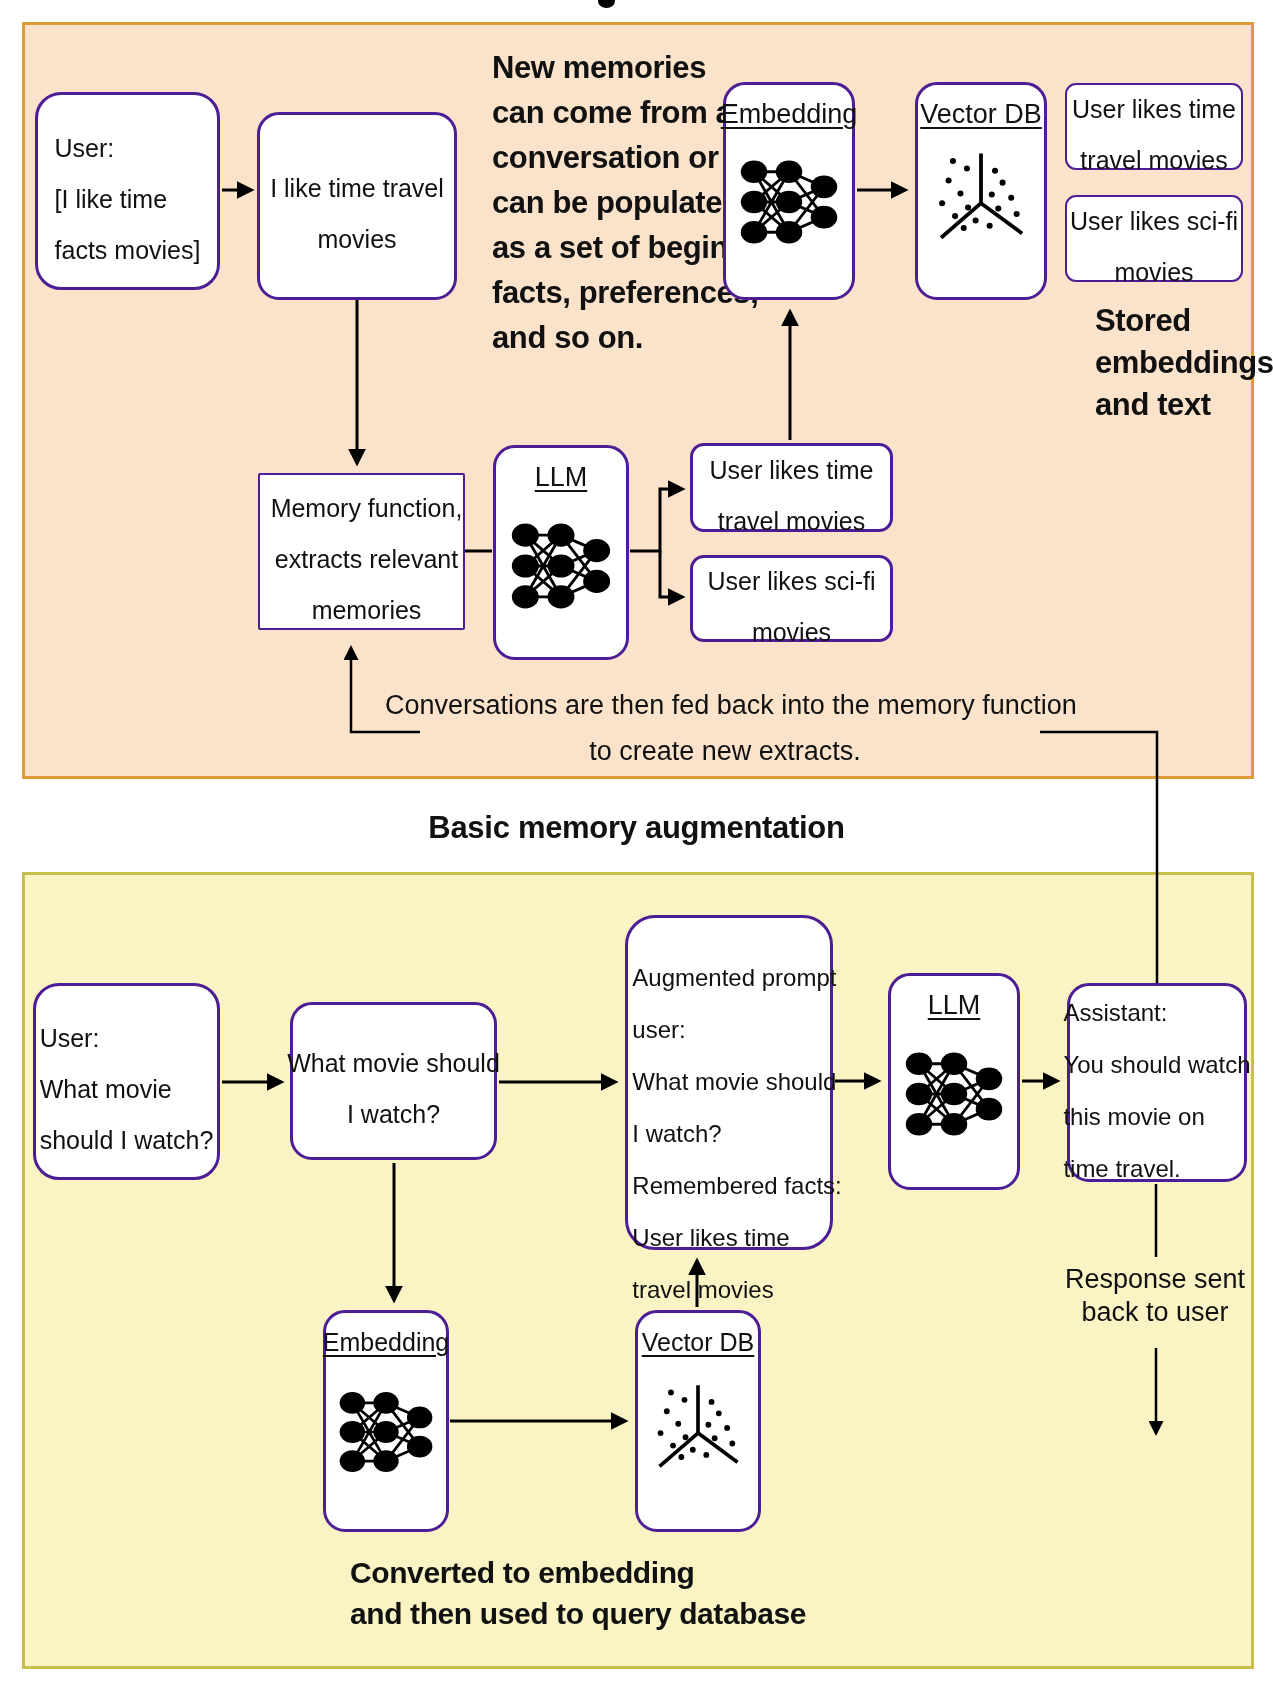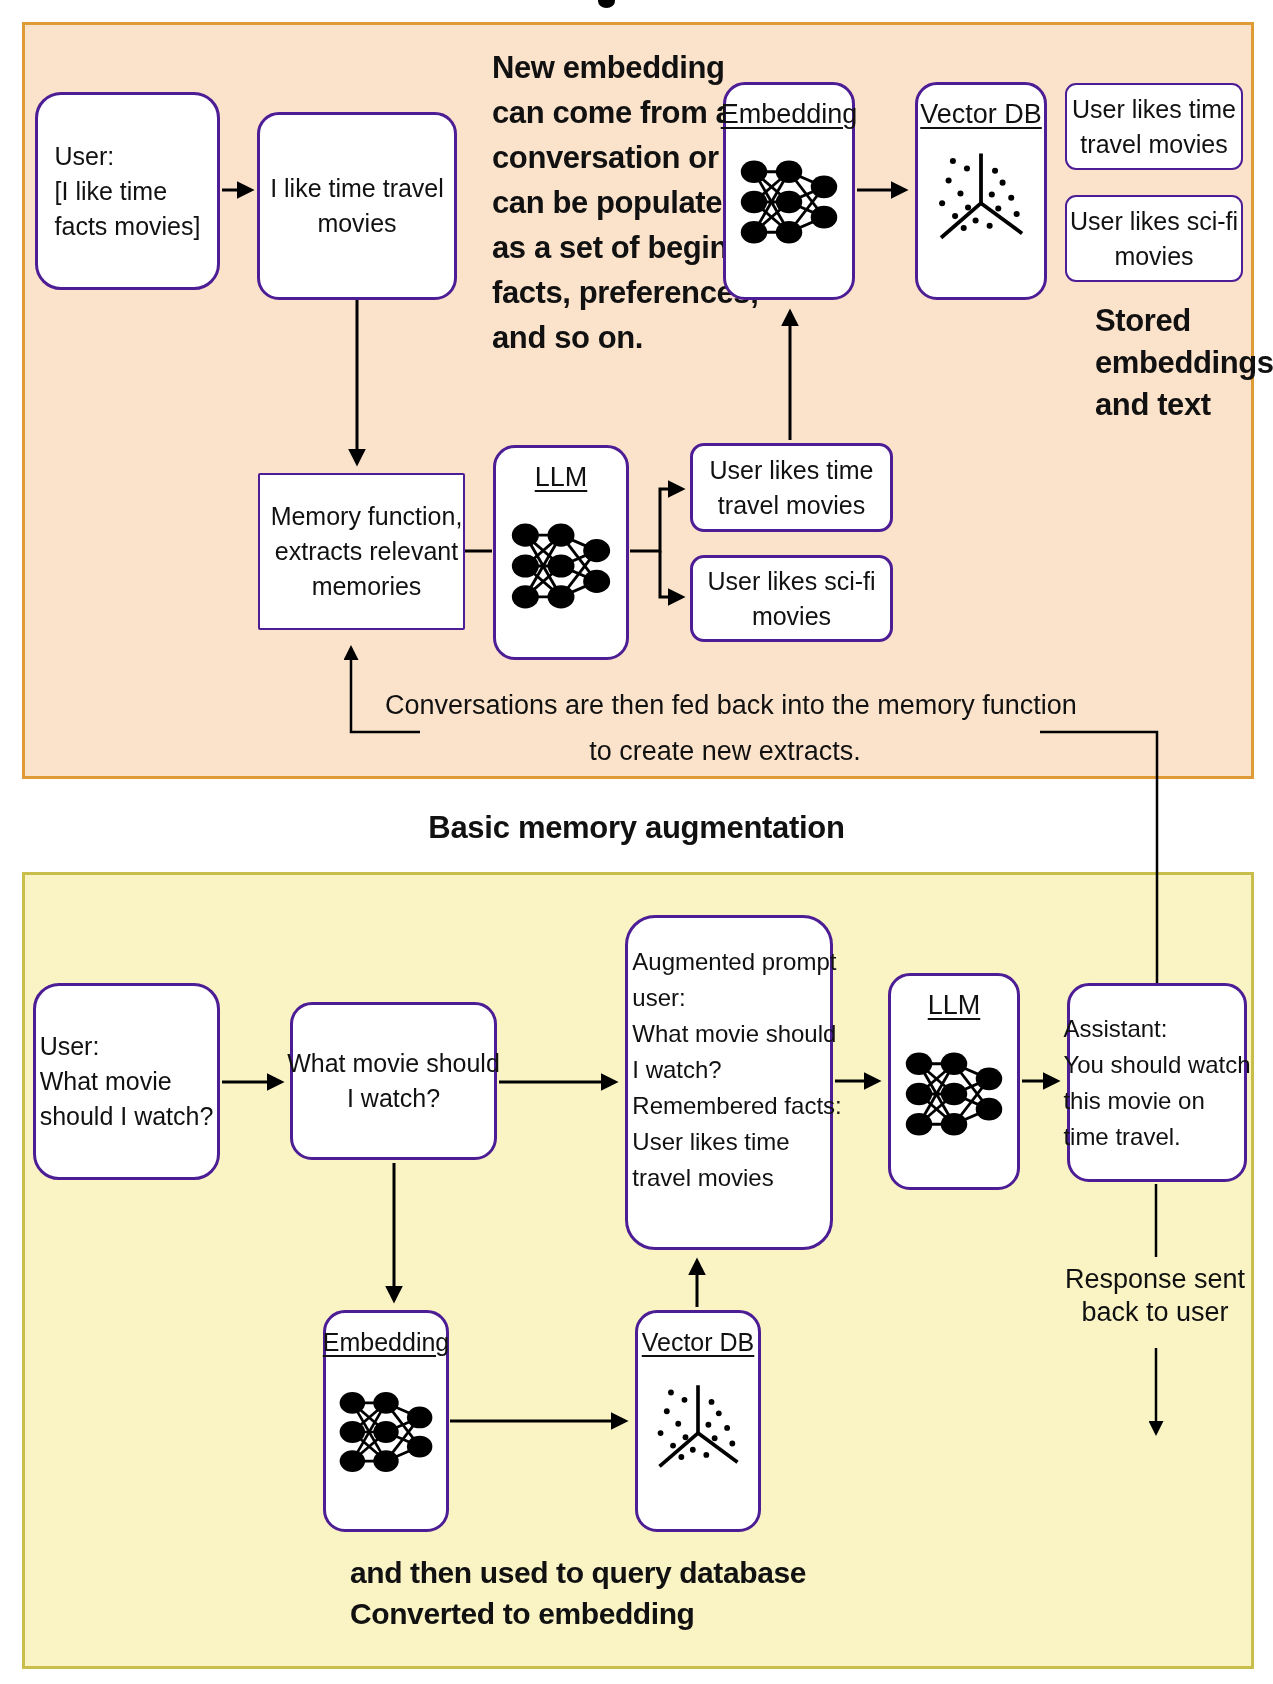--- a/index.html
+++ b/index.html
@@ -9,21 +9,21 @@
   .panel-top{left:22px;top:22px;width:1232px;height:757px;background:#fbe3cb;border:3px solid #de9b36;}
   .panel-bottom{left:22px;top:872px;width:1232px;height:797px;background:#faf4c5;border:3px solid #c9bd4b;}
   #connectors{position:absolute;left:0;top:0;z-index:2;}
   .box{position:absolute;box-sizing:border-box;background:#fff;border:3px solid #4c1d95;
        border-radius:22px;display:flex;align-items:center;justify-content:center;z-index:3;}
   .box.square{border-radius:2px;border-width:2.5px;}
   .box.small{border-radius:11px;border-width:2.5px;}
   .box.midr{border-radius:14px;}
   .lines{text-align:center;font-size:25px;line-height:35px;white-space:nowrap;}
   .lines.left{text-align:left;}
-  .lines span{display:block;}
+  .lines span{display:block;margin-top:16px;}
   .nnbox{flex-direction:column;justify-content:flex-start;padding-top:14px;}
   .nnlabel{font-size:27px;line-height:30px;text-decoration:underline;text-underline-offset:4px;white-space:nowrap;}
   .annotation{position:absolute;z-index:3;font-weight:700;font-size:31px;line-height:45px;letter-spacing:-0.4px;white-space:nowrap;}
   .annotation span{display:block;}
   .note{position:absolute;z-index:3;font-size:27px;line-height:46px;text-align:center;white-space:nowrap;}
   .note span{display:block;}
   .note.tight{line-height:33px;}
   .divider-title{position:absolute;left:0;top:810px;width:100%;text-align:center;
                  font-weight:700;font-size:31px;letter-spacing:-0.3px;z-index:3;}
   .top-mark{position:absolute;left:598px;top:-6px;width:17px;height:14px;background:#000;border-radius:50%;z-index:4;}
@@ -82,21 +82,21 @@
   </div>
 
   <div class="box" style="left:257px;top:112px;width:200px;height:188px;">
     <div class="lines">
       <span>I like time travel</span>
       <span>movies</span>
     </div>
   </div>
 
   <div class="annotation" style="left:492px;top:45px;">
-    <span>New embedding</span>
+    <span>New memories</span>
     <span>can come from a</span>
     <span>conversation or</span>
     <span>can be populated</span>
     <span>as a set of beginning</span>
     <span>facts, preferences,</span>
     <span>and so on.</span>
   </div>
 
   <div class="box nnbox" style="left:723px;top:82px;width:132px;height:218px;">
     <div class="nnlabel">Embedding</div>
@@ -365,22 +365,22 @@
           <circle cx="26" cy="64" r="2.8"></circle>
         <circle cx="83" cy="62" r="2.8"></circle>
           <circle cx="45" cy="68" r="2.8"></circle>
           <circle cx="58" cy="73" r="2.8"></circle>
         <circle cx="34" cy="75" r="2.8"></circle>
       </g>
     </svg>
   </div>
 
   <div class="annotation" style="left:350px;top:1552px;line-height:41px;font-size:30px;">
+    <span>Converted to embedding</span>
     <span>and then used to query database</span>
-    <span>Converted to embedding</span>
   </div>
 
   <div class="note tight" style="left:1035px;top:1263px;width:240px;">
     <span>Response sent</span>
     <span>back to user</span>
   </div>
 
 </div>
 
 </body></html>

